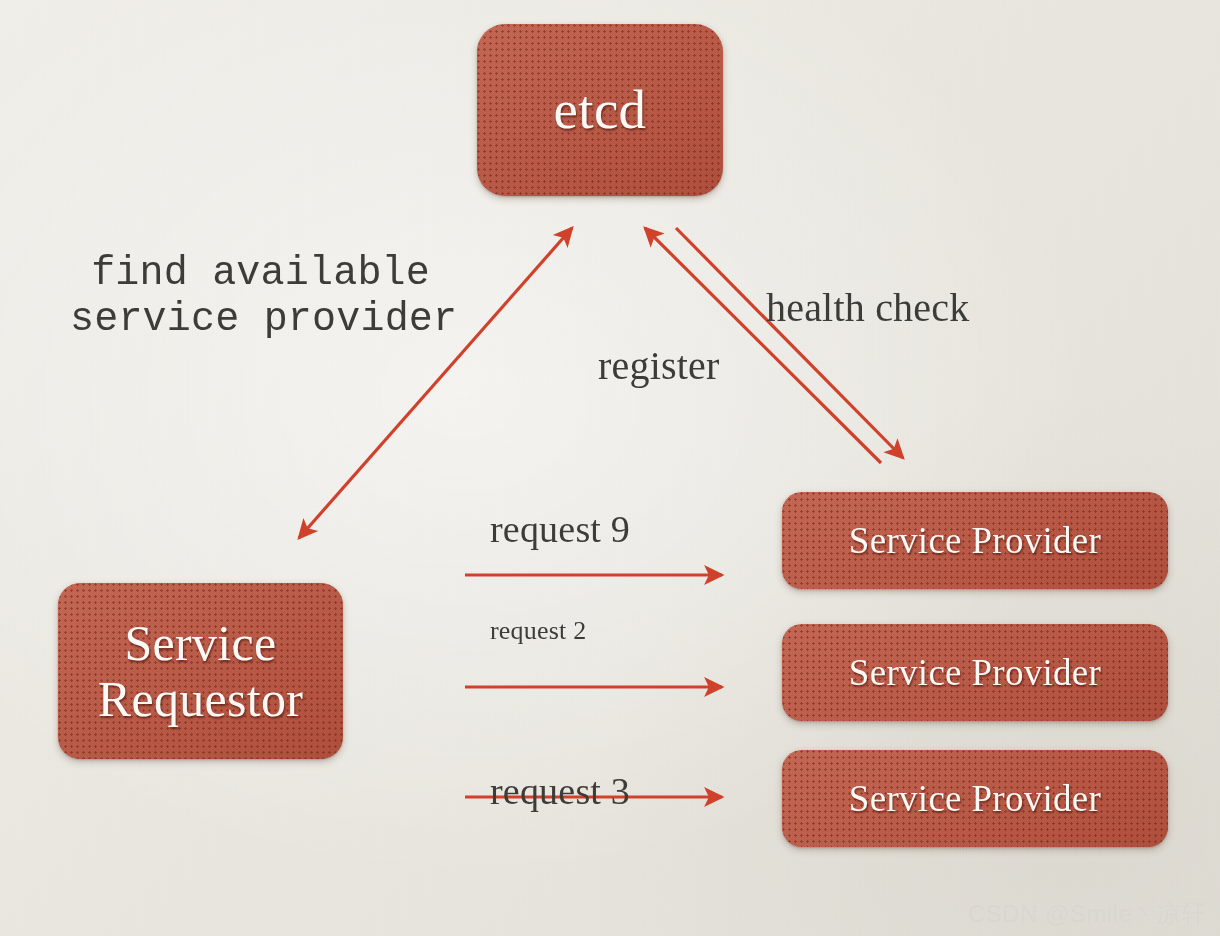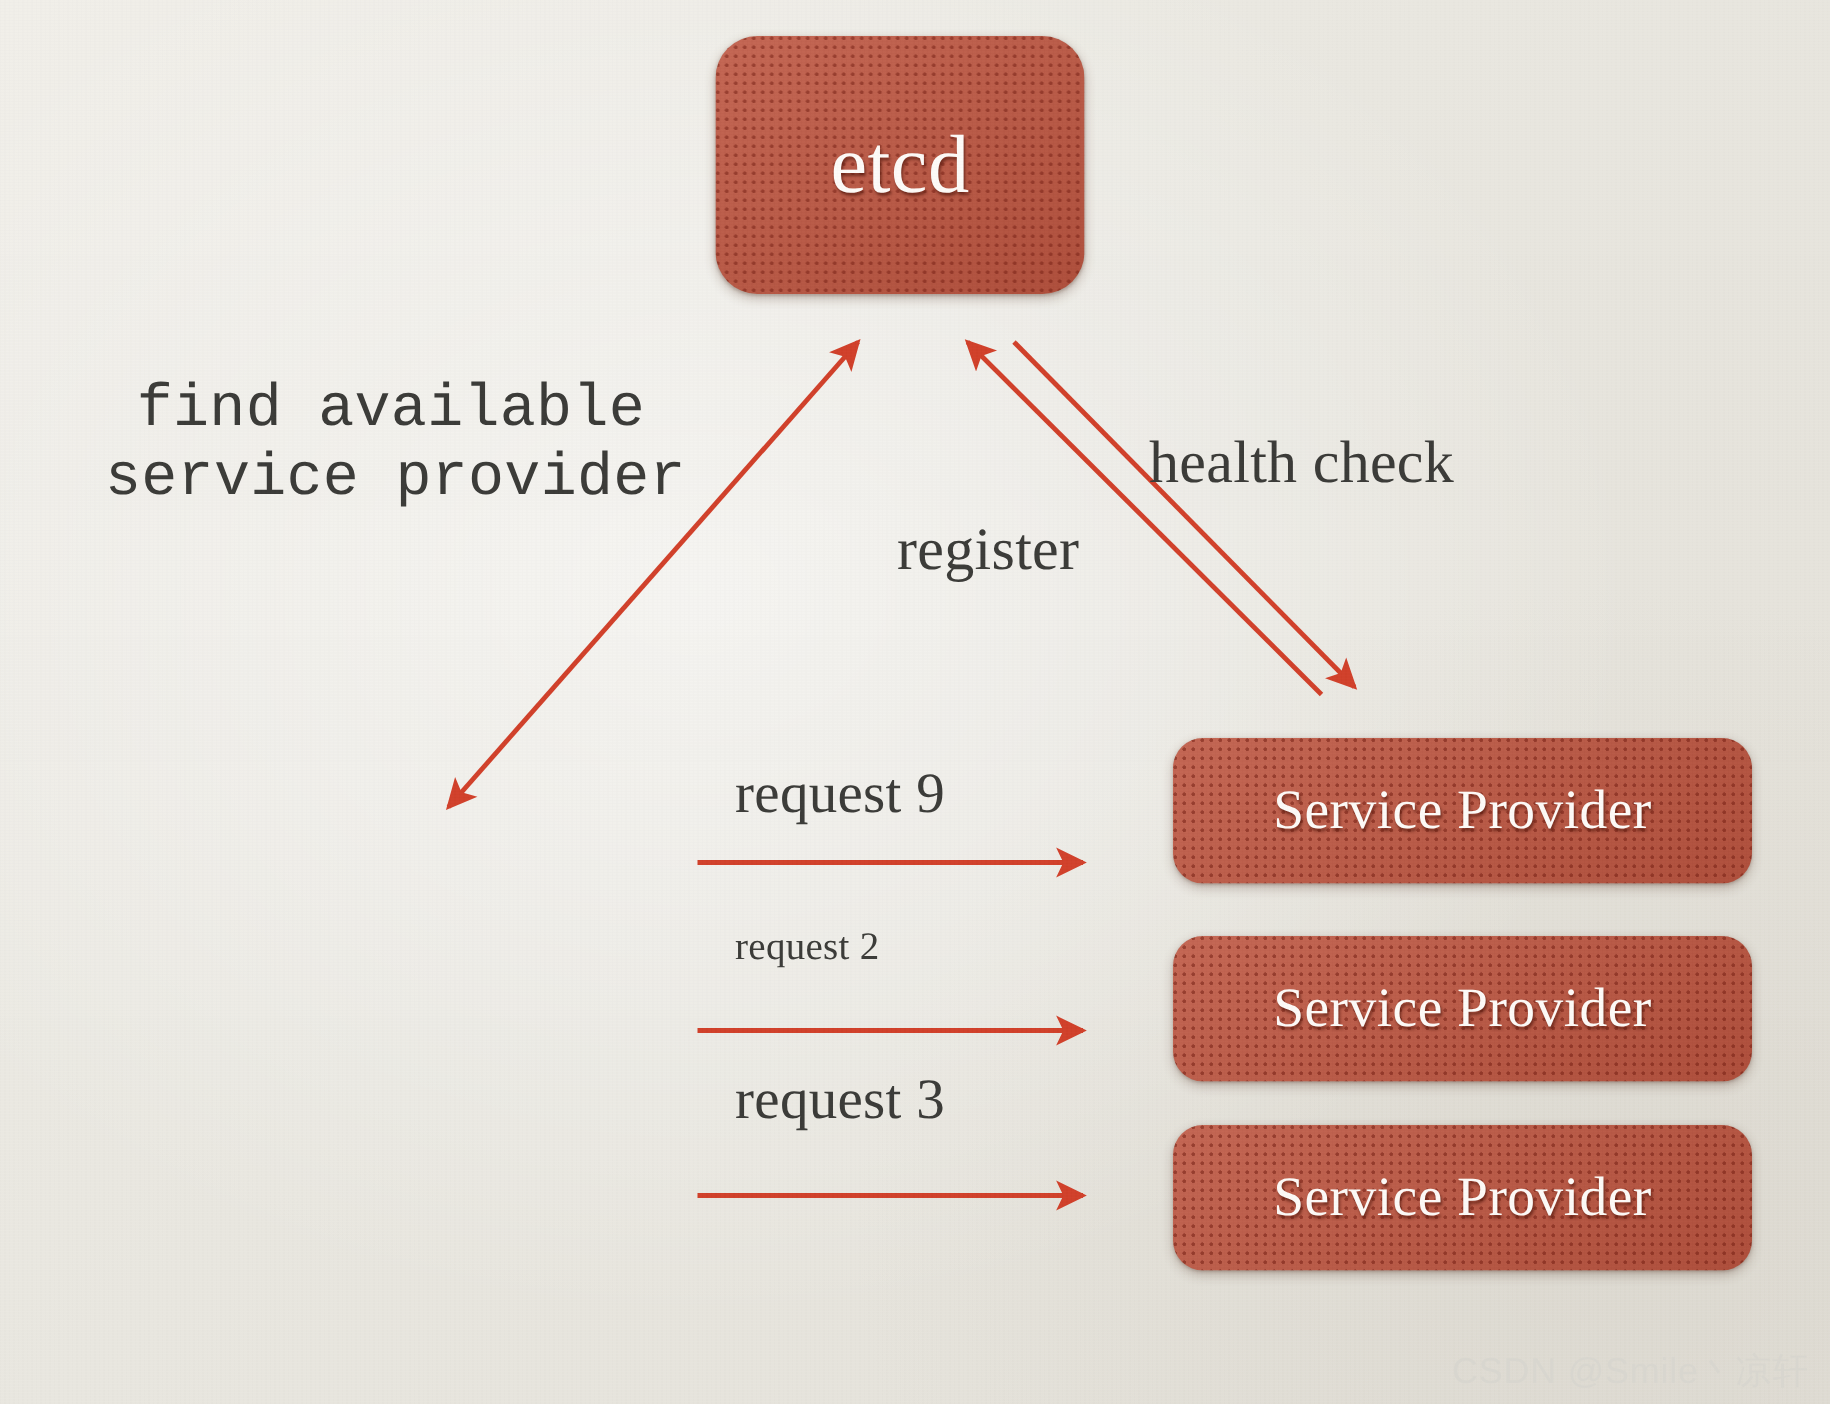--- a/index.html
+++ b/index.html
@@ -73,21 +73,21 @@
     font-size: 40px;
     line-height: 1.16;
     white-space: pre;
     letter-spacing: .2px;
   }
   #label-find      { left: 70px;  top: 251px; width: 360px; text-align: right; font-family: Liberation Mono, monospace; }
   #label-health    { left: 766px; top: 285px; }
   #label-register  { left: 598px; top: 343px; }
   #label-request-1 { left: 490px; top: 507px; font-size: 38px; }
   #label-request-2 { left: 490px; top: 616px; font-size: 26px; }
-  #label-request-3 { left: 490px; top: 711px; font-size: 38px; }
+  #label-request-3 { left: 490px; top: 769px; font-size: 38px; }
 
   #arrow-layer {
     position: absolute;
     left: 0; top: 0;
     width: 1220px; height: 936px;
     pointer-events: none;
   }
 
   #watermark {
     position: absolute;
@@ -124,20 +124,24 @@
 
     <line x1="465" y1="687" x2="722" y2="687" stroke="#d1402a" stroke-width="3.2" marker-end="url(#ah)"></line>
 
     <line x1="465" y1="797" x2="722" y2="797" stroke="#d1402a" stroke-width="3.2" marker-end="url(#ah)"></line>
   </svg>
 
   <div class="node" id="node-etcd">
     <span>etcd</span>
   </div>
 
+  <div class="node" id="node-requestor">
+    <span>Service
+Requestor</span>
+  </div>
 
   <div class="node provider" id="node-provider-1">
     <span>Service Provider</span>
   </div>
 
   <div class="node provider" id="node-provider-2">
     <span>Service Provider</span>
   </div>
 
   <div class="node provider" id="node-provider-3">

